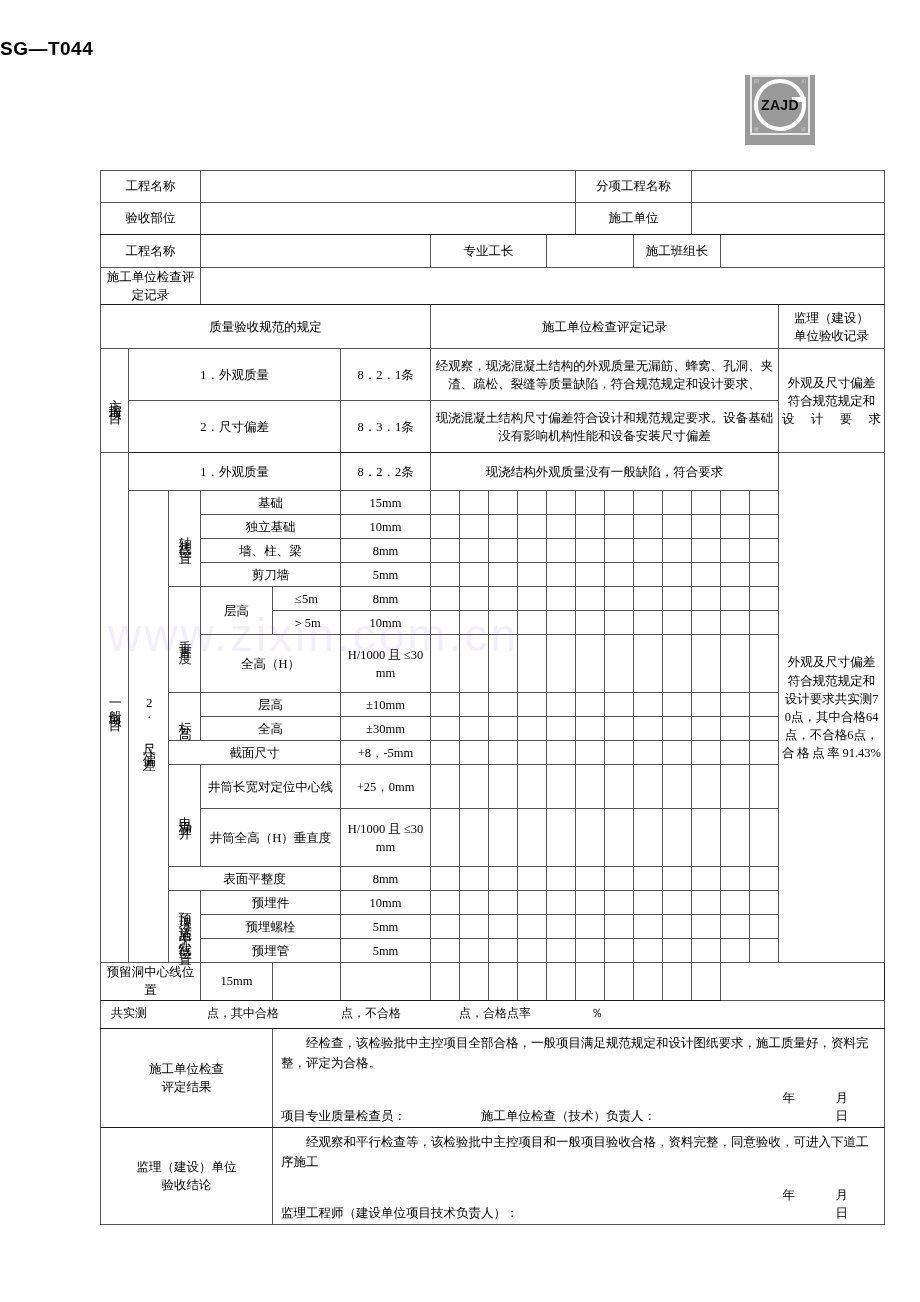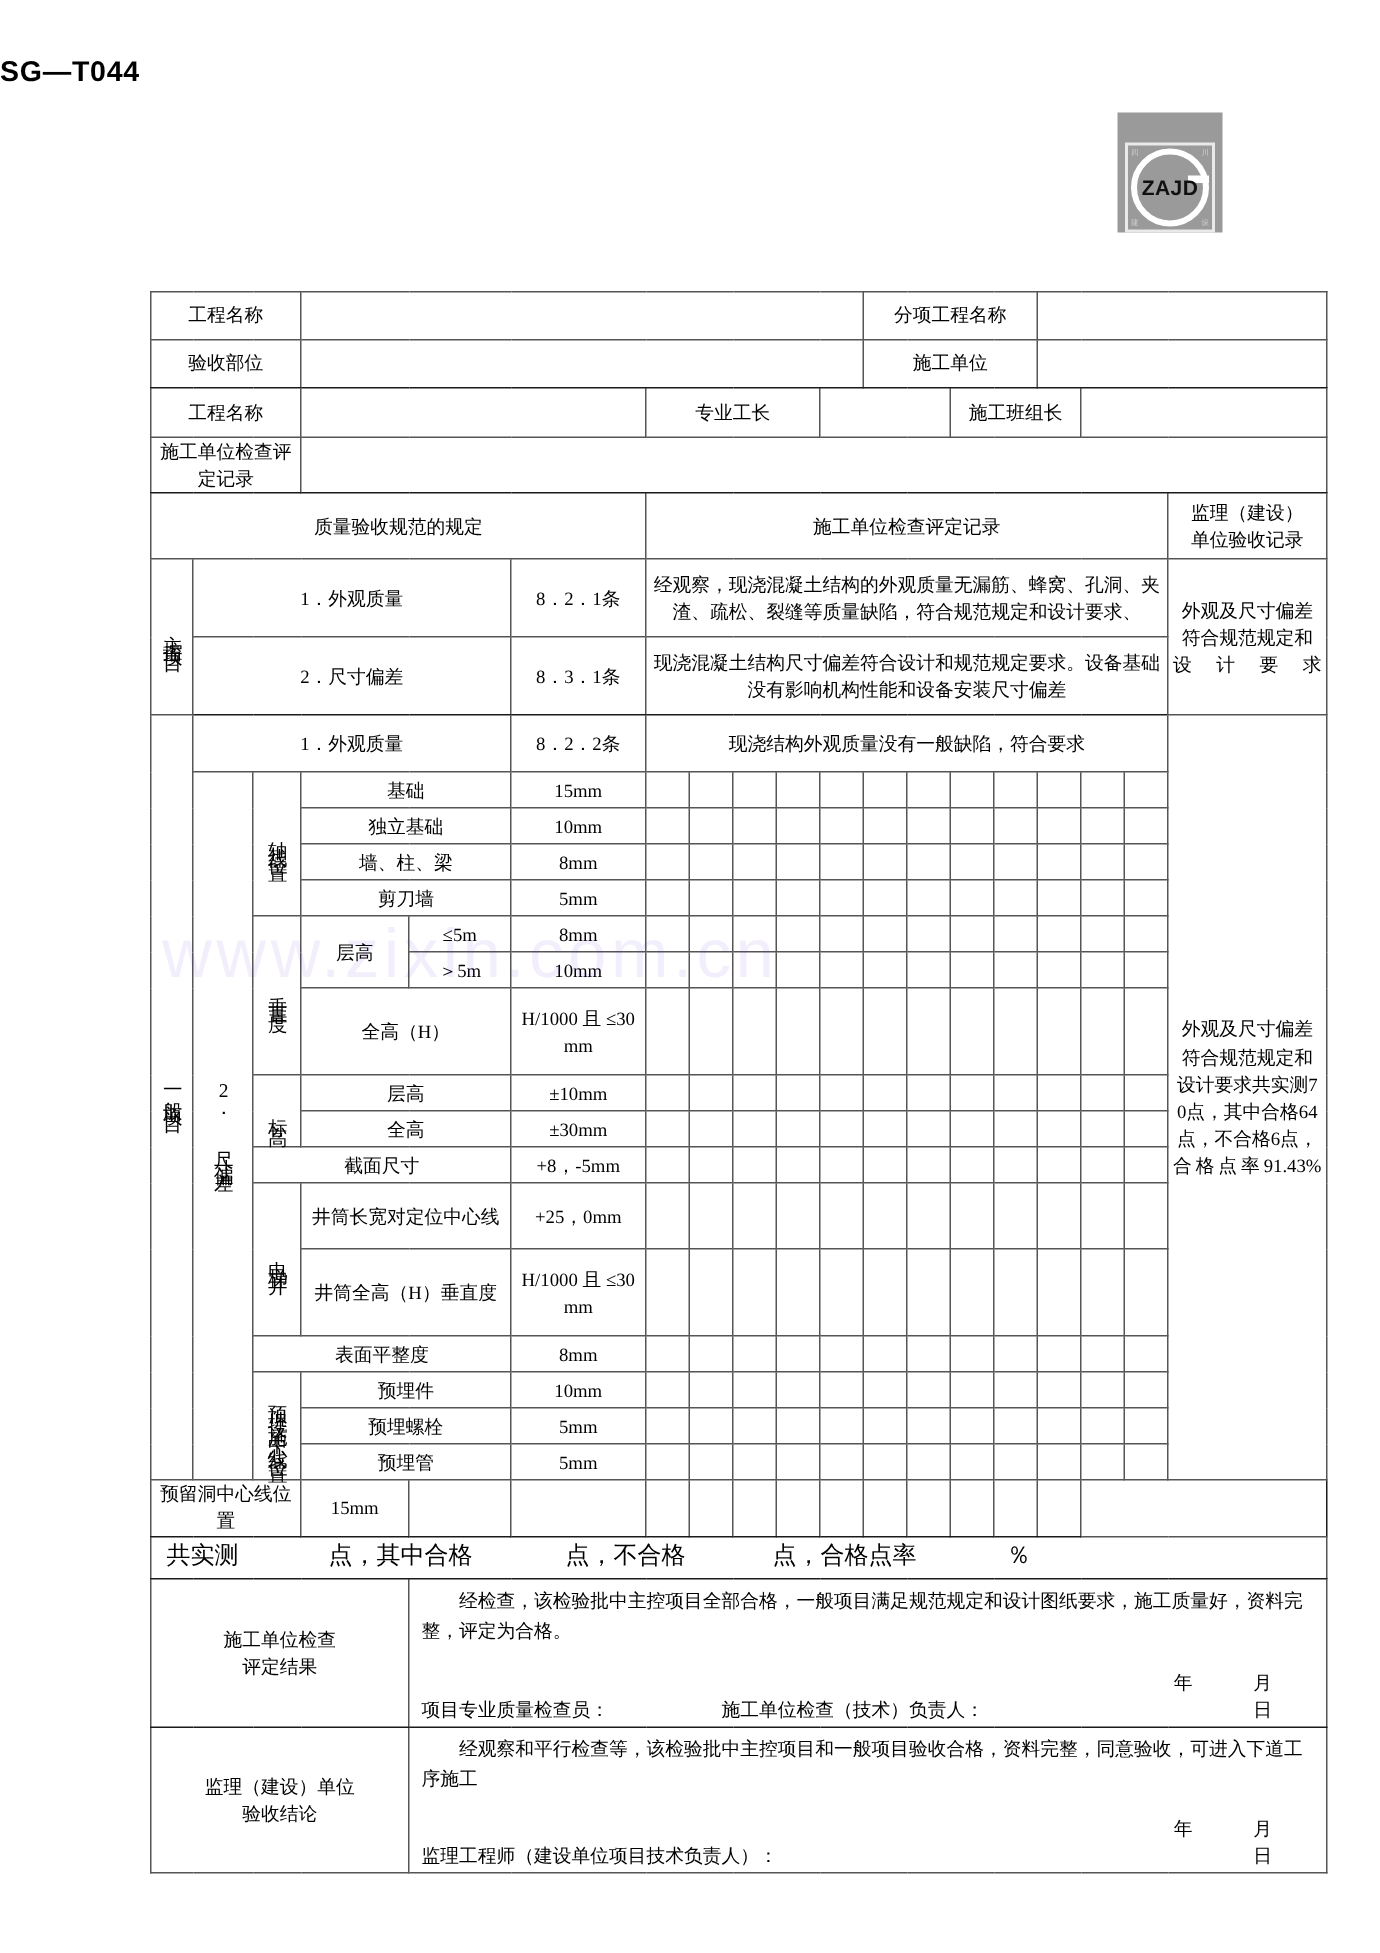--- a/index.html
+++ b/index.html
@@ -13,23 +13,23 @@
   }
   .page{position:relative;width:920px;height:1302px;box-sizing:border-box;}
 
   
   .doc-code{
     position:absolute;left:0;top:38px;width:905px;
     font-family:"Liberation Sans","DejaVu Sans",sans-serif;
     font-size:19px;font-weight:bold;letter-spacing:.5px;
   }
   .logo-box{
-    position:absolute;left:745px;top:75px;width:70px;height:80px;
+    position:absolute;left:745px;top:75px;width:70px;height:70px;
     background:#9a9a9a;
-    display:flex;align-items:flex-end;justify-content:center;
+    display:flex;align-items:flex-start;justify-content:center;
   }
   .logo-inner{
     position:relative;width:56px;height:56px;border:2px solid #e9e9e9;
     display:flex;align-items:center;justify-content:center;
   }
   .logo-g{
     position:absolute;left:50%;top:50%;transform:translate(-50%,-50%);
     width:44px;height:44px;border:4px solid #ffffff;border-radius:50%;
   }
   .logo-g:after{
@@ -55,21 +55,20 @@
     font-family:"Liberation Sans","DejaVu Sans",sans-serif;
     font-size:46px;color:#6d28d9;opacity:.075;letter-spacing:3px;
     white-space:nowrap;pointer-events:none;z-index:40;font-weight:normal;
   }
 
   
   table{border-collapse:collapse;table-layout:fixed;}
   .main{
     position:absolute;left:100px;top:170px;width:766px;
     border:1.6px solid #1a1a1a;
-    margin-top:24px;
   }
   .main td{
     border:1px solid #555;
     font-size:12.5px;
     padding:0 3px;
     text-align:center;
     vertical-align:middle;
     line-height:1.45;
     word-break:break-all;
   }
@@ -513,21 +512,21 @@
         <td class="thick-b"></td>
           <td class="thick-b"></td>
         <td class="thick-b"></td>
           <td class="thick-b"></td>
         <td class="thick-b"></td>
           <td class="thick-b"></td>
       </tr>
 
       <tr style="height:28px">
         <td class="thick-b" colspan="19" style="padding:0">
-          <div style="display:flex;align-items:center;font-size:16px;padding-left:10px;">
+          <div style="display:flex;align-items:center;font-size:12px;padding-left:10px;">
             <span>共实测</span>
             <span style="display:inline-block;width:60px"></span>
             <span>点，其中合格</span>
             <span style="display:inline-block;width:62px"></span>
             <span>点，不合格</span>
             <span style="display:inline-block;width:58px"></span>
             <span>点，合格点率</span>
             <span style="display:inline-block;width:60px"></span>
             <span>％</span>
           </div>

